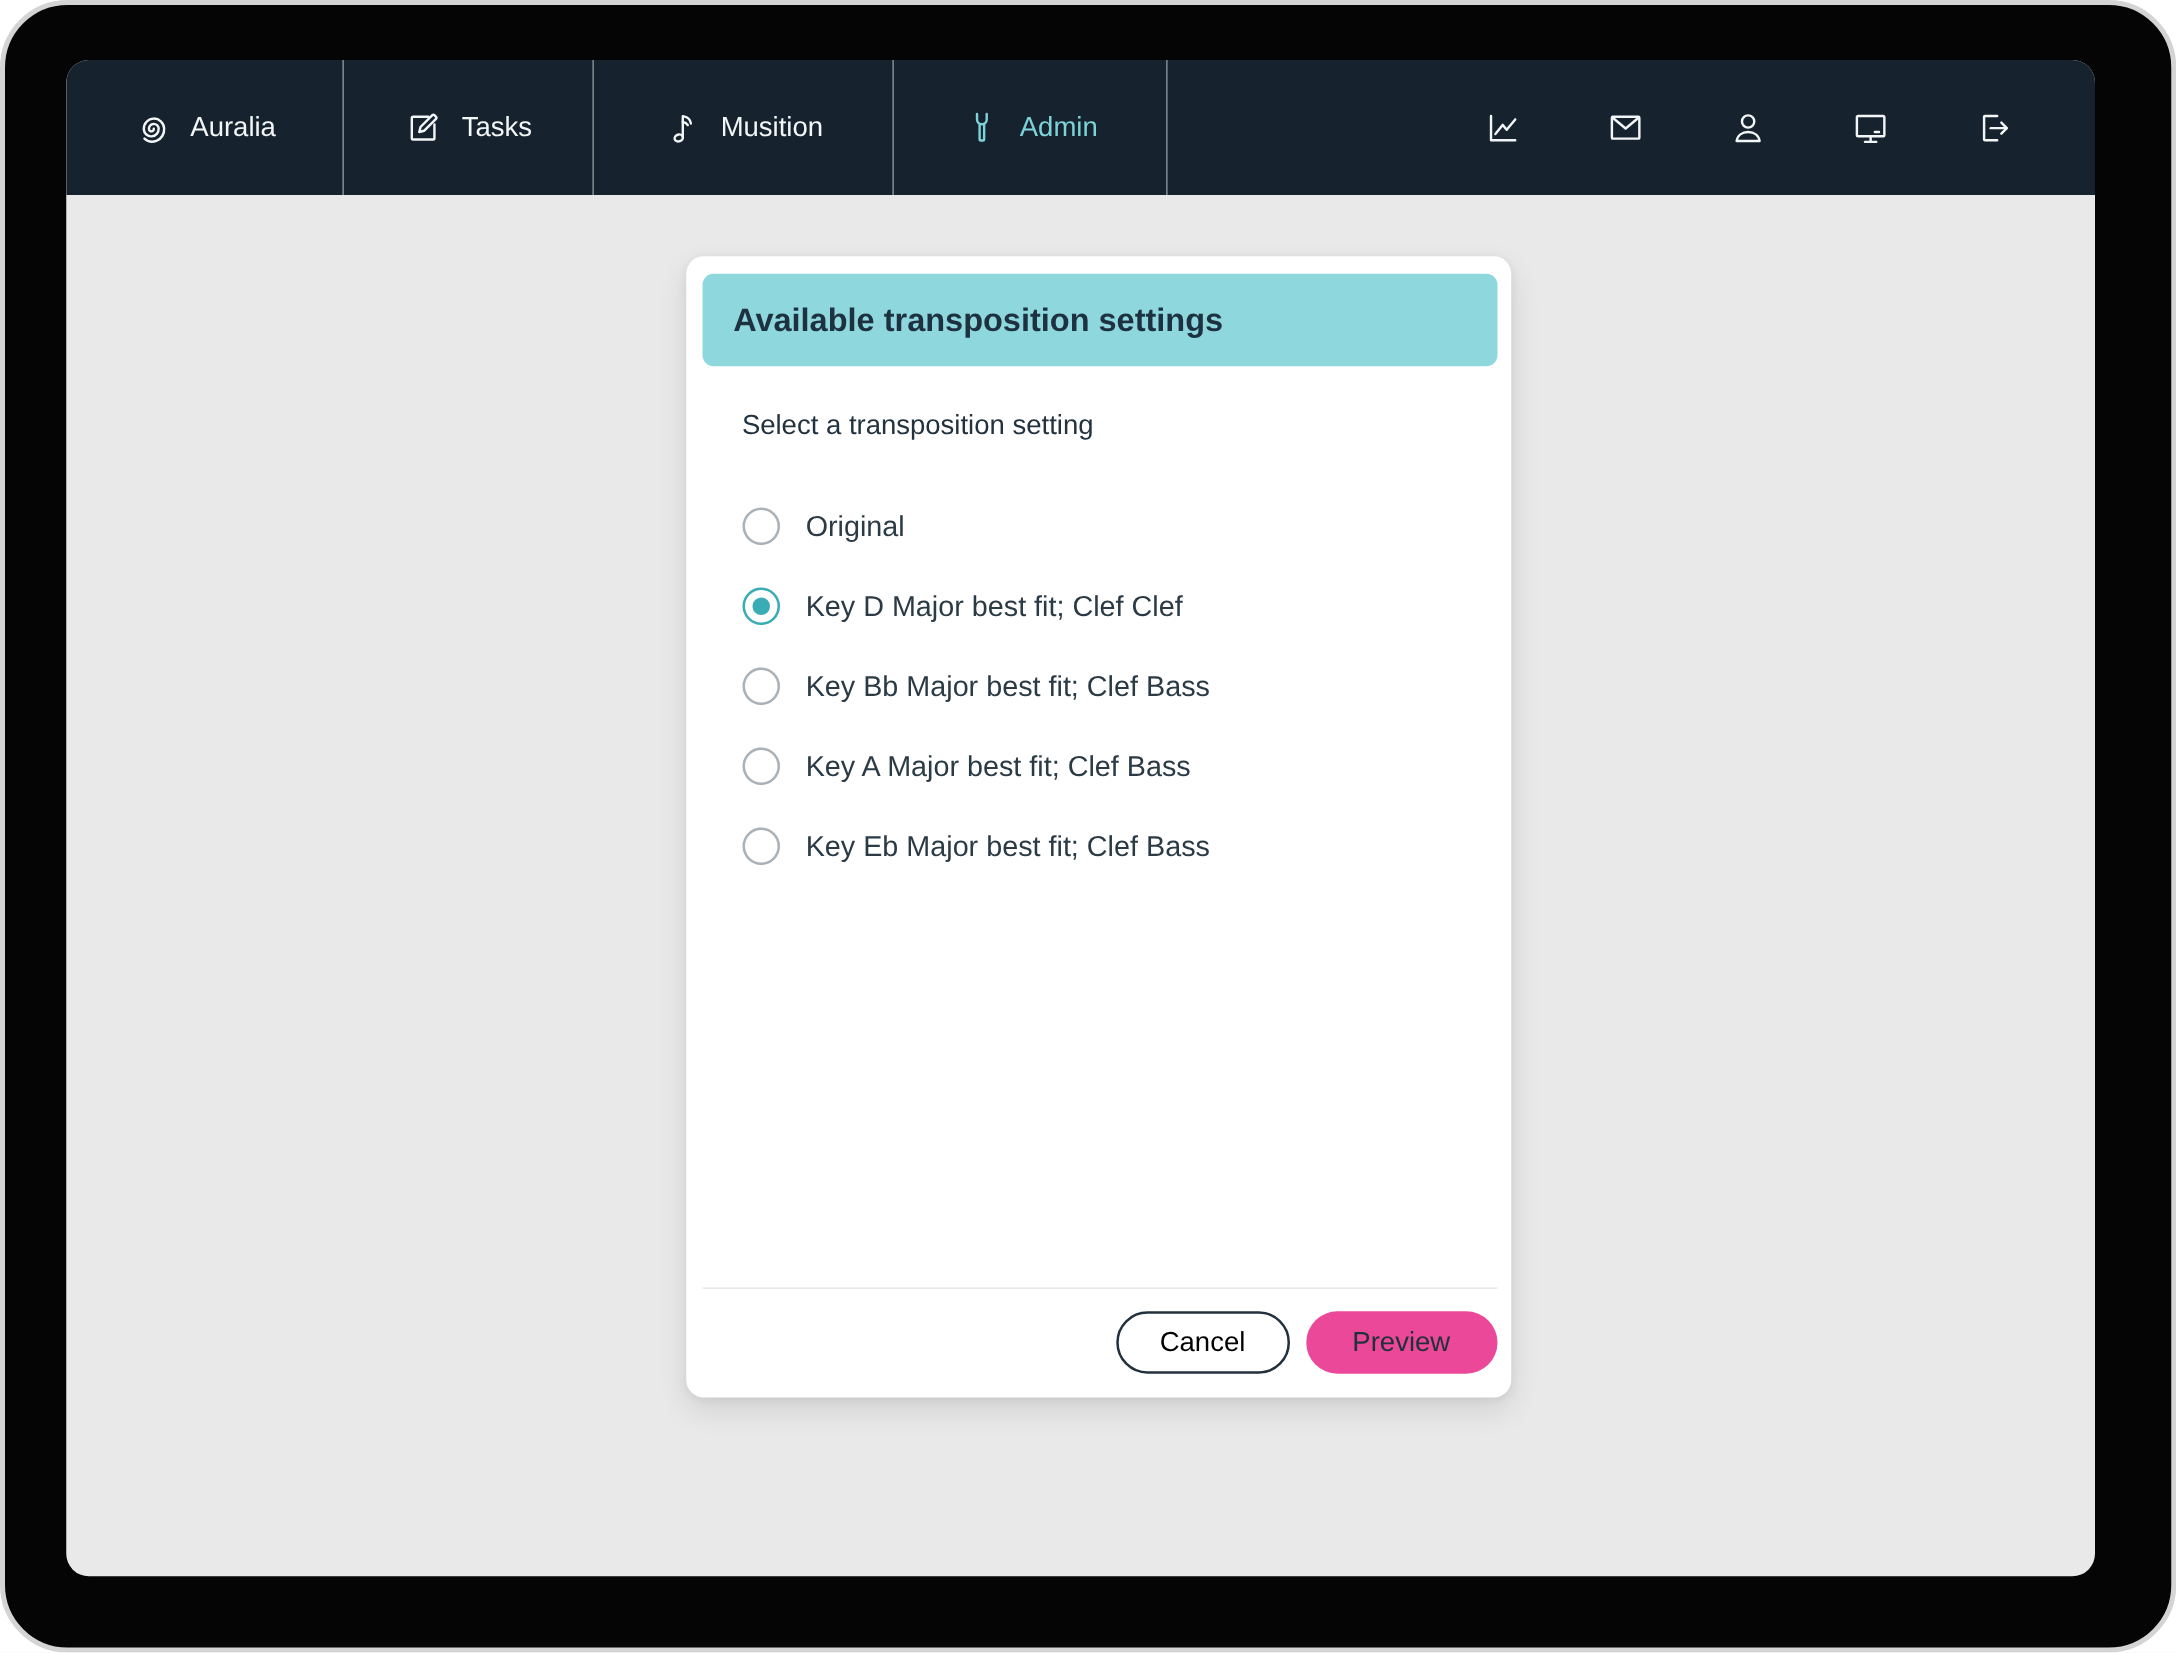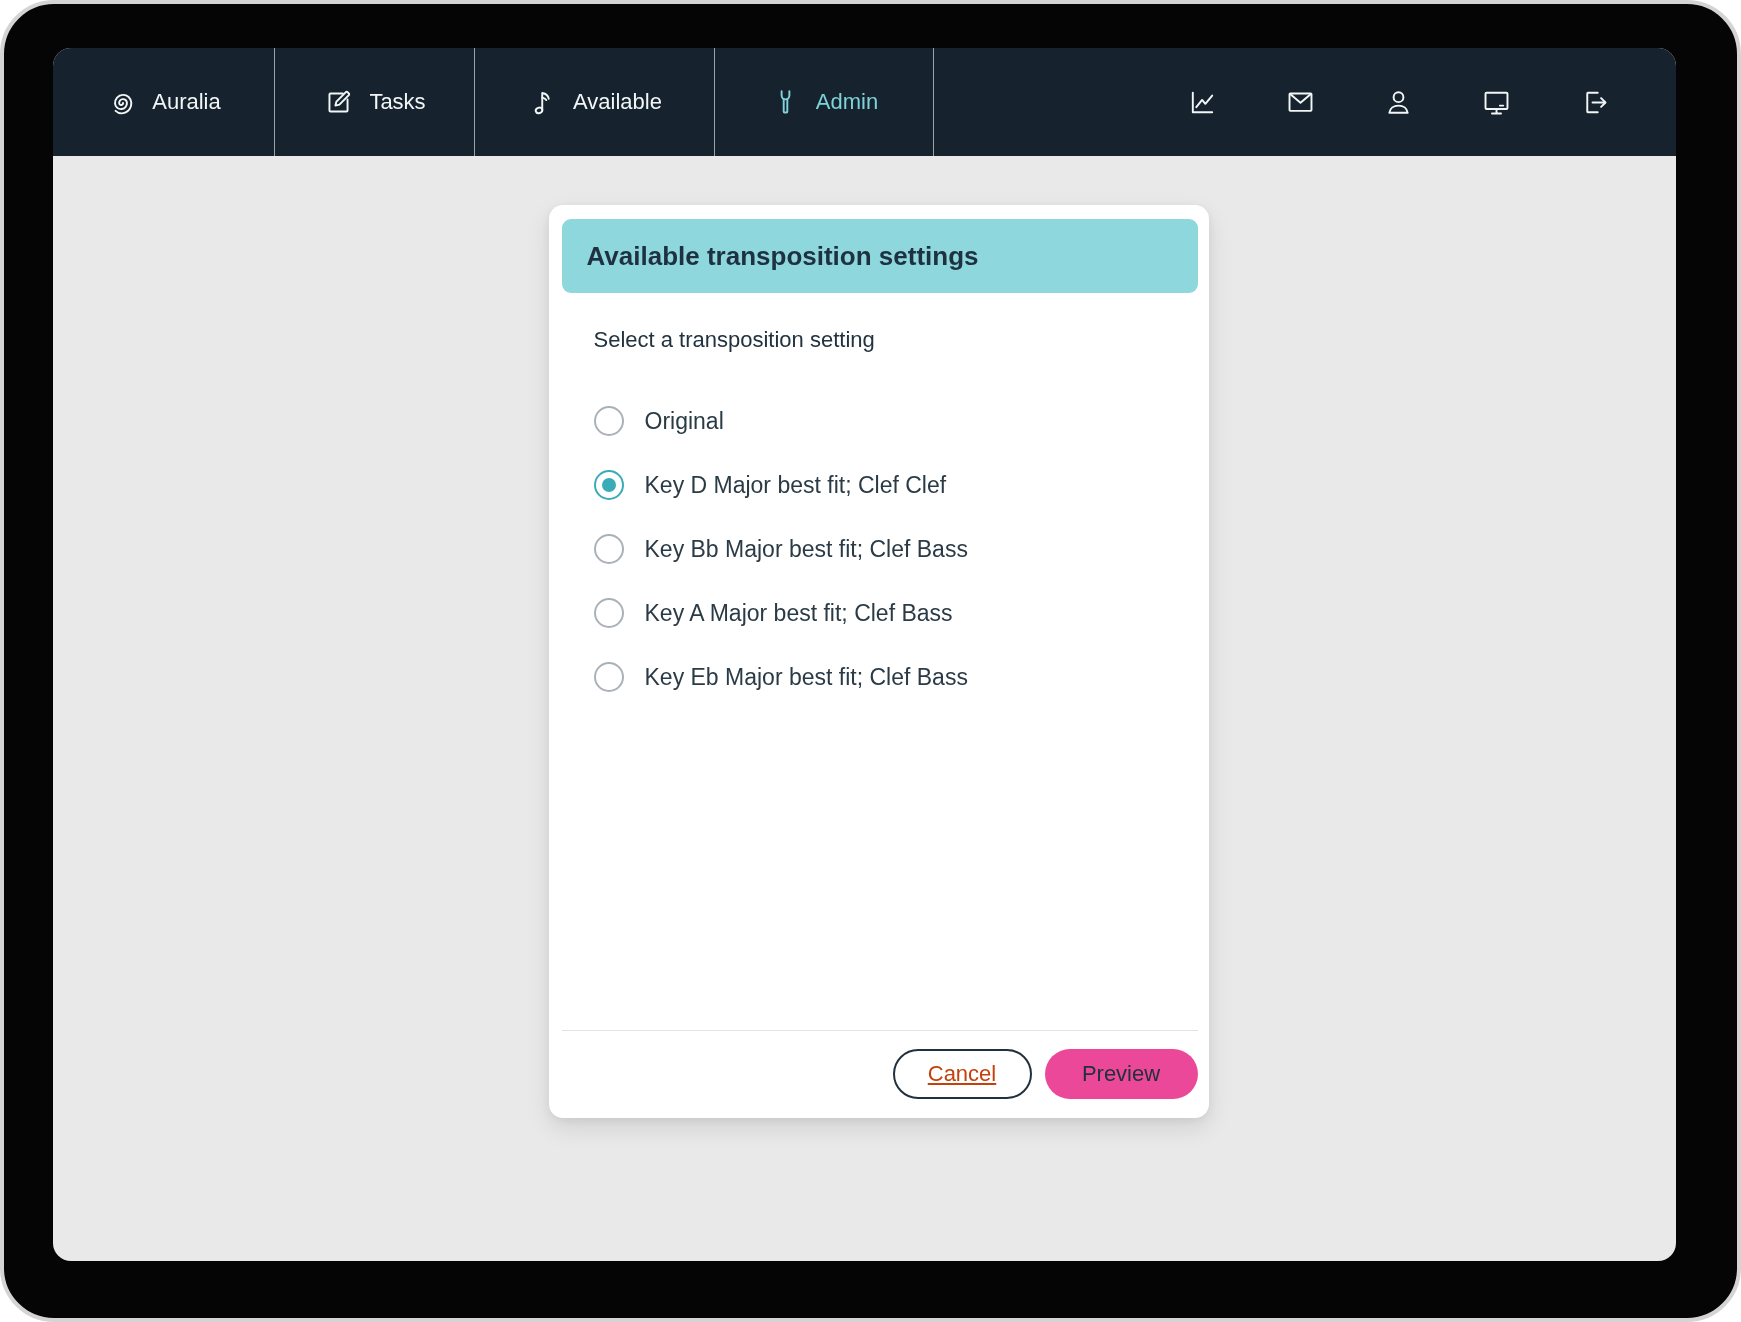--- a/index.html
+++ b/index.html
@@ -93,21 +93,21 @@
     position:absolute; right:11px; top:844px;
     display:flex; gap:13px;
   }
   .btn {
     height:50px; border-radius:25px; font-size:22px;
     display:flex; align-items:center; justify-content:center;
     cursor:pointer;
   }
   .btn-cancel {
     width:139px; background:#ffffff;
-    border:2.5px solid #22313d; color:#c2410c;text-decoration:underline;
+    border:2.5px solid #22313d; color:#000000;
   }
   .btn-preview {
     width:153px; background:#ec4899; border:none; color:#20313d;
   }
 </style>
 </head>
 <body>
 
 <div class="stage">
   <div class="tablet"></div>
@@ -126,21 +126,21 @@
           <path d="M9.6 14.4l.8-3.1L17.7 4c.35-.35.95-.35 1.3 0l1 1c.35.35.35.95 0 1.3l-7.3 7.3-3.1.8z"></path>
         </svg>
         <span>Tasks</span>
       </div>
       <div class="tab tab-musition">
         <svg viewBox="0 0 24 24">
           <ellipse cx="9.3" cy="18.1" rx="2.6" ry="2.1" transform="rotate(-18 9.3 18.1)"></ellipse>
           <path d="M11.8 17.7V4.6c2.9.5 4.7 2.1 5 4.5"></path>
           <path d="M11.8 8.2c1.4.2 2.5.9 3.1 1.9"></path>
         </svg>
-        <span>Available</span>
+        <span>Musition</span>
       </div>
       <div class="tab tab-admin active">
         <svg viewBox="0 0 24 24">
           <path d="M9 3.2v3.4a3 3 0 0 0 6 0V3.2"></path>
           <path d="M10.6 9.2v9.8c0 .4.3.7.7.7h1.4c.4 0 .7-.3.7-.7V9.2"></path>
         </svg>
         <span>Admin</span>
       </div>
 
       <div class="nav-actions">

